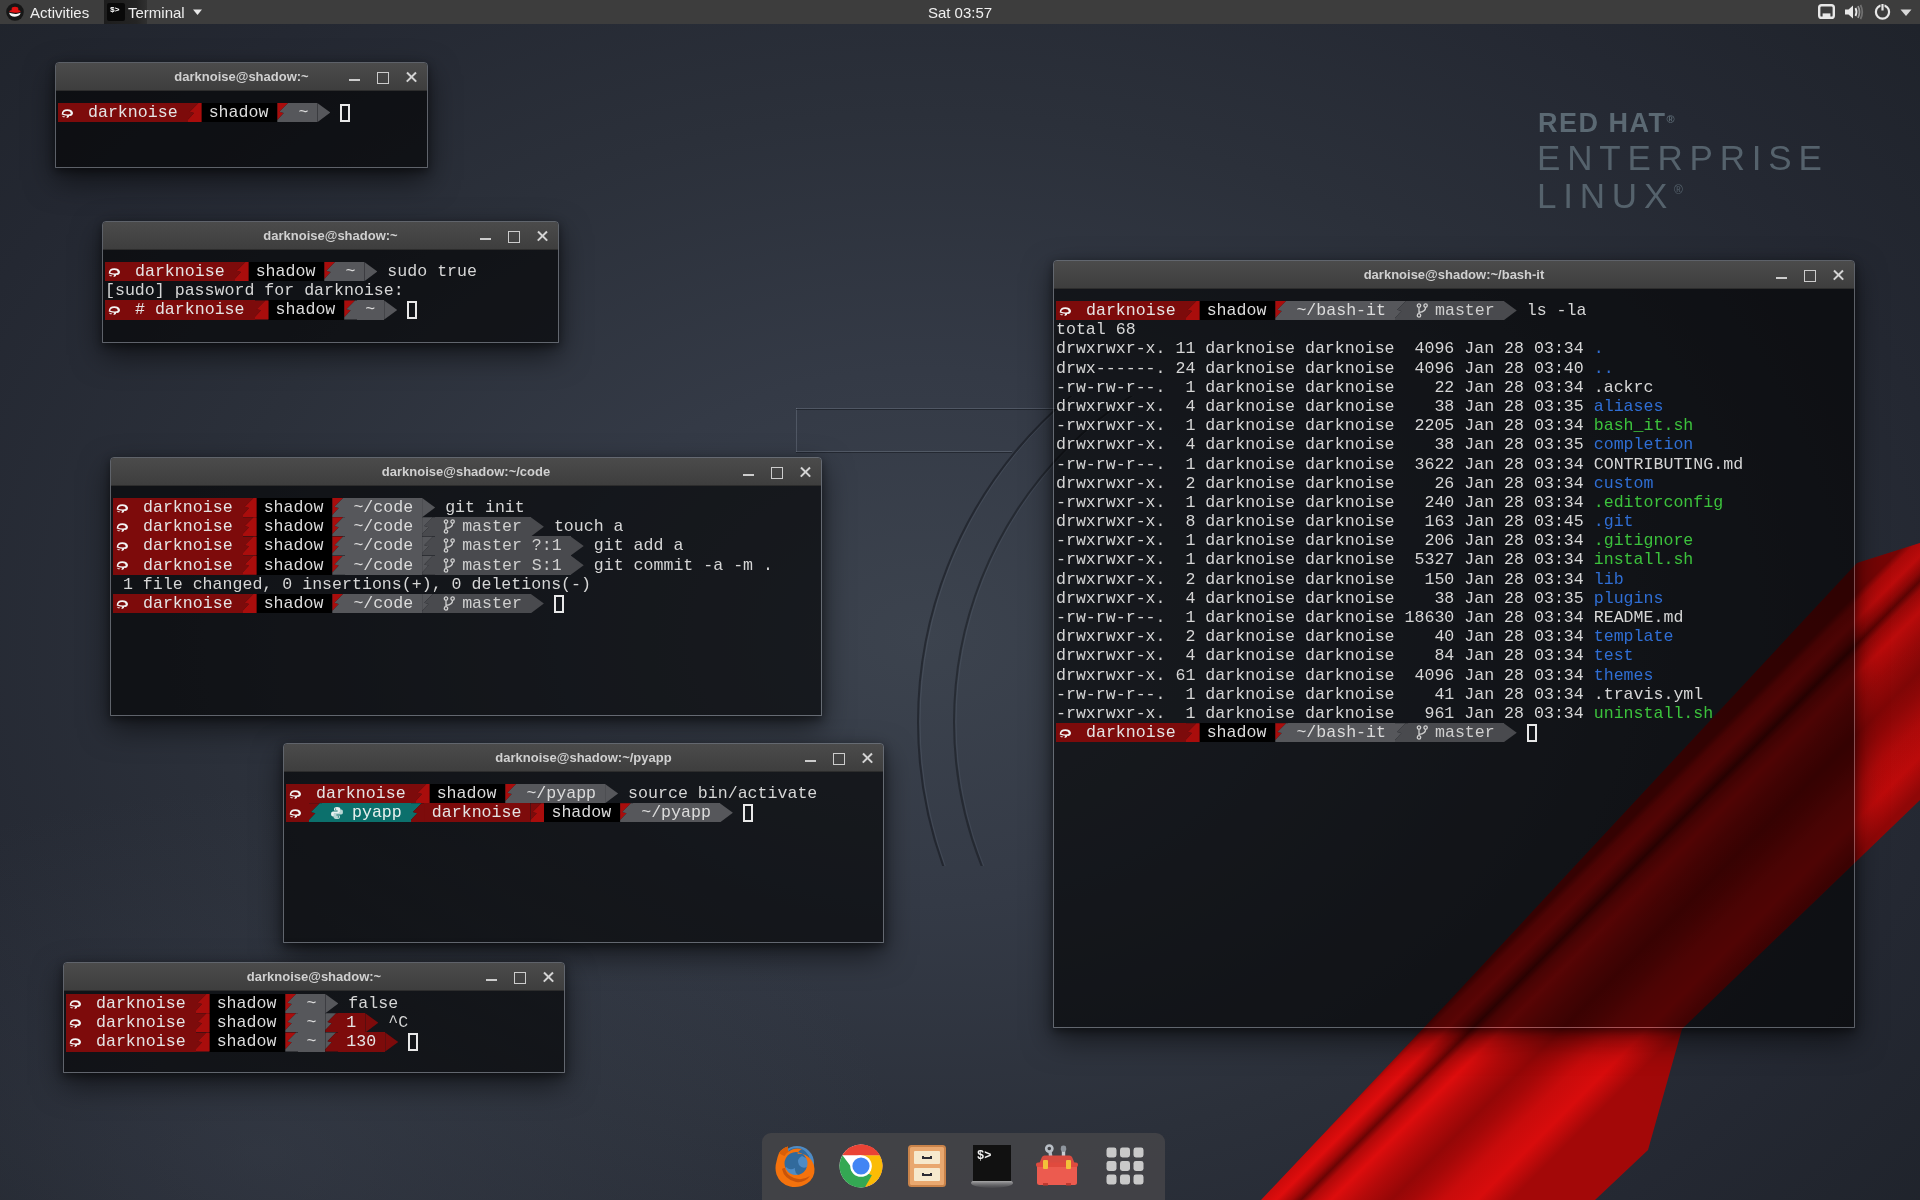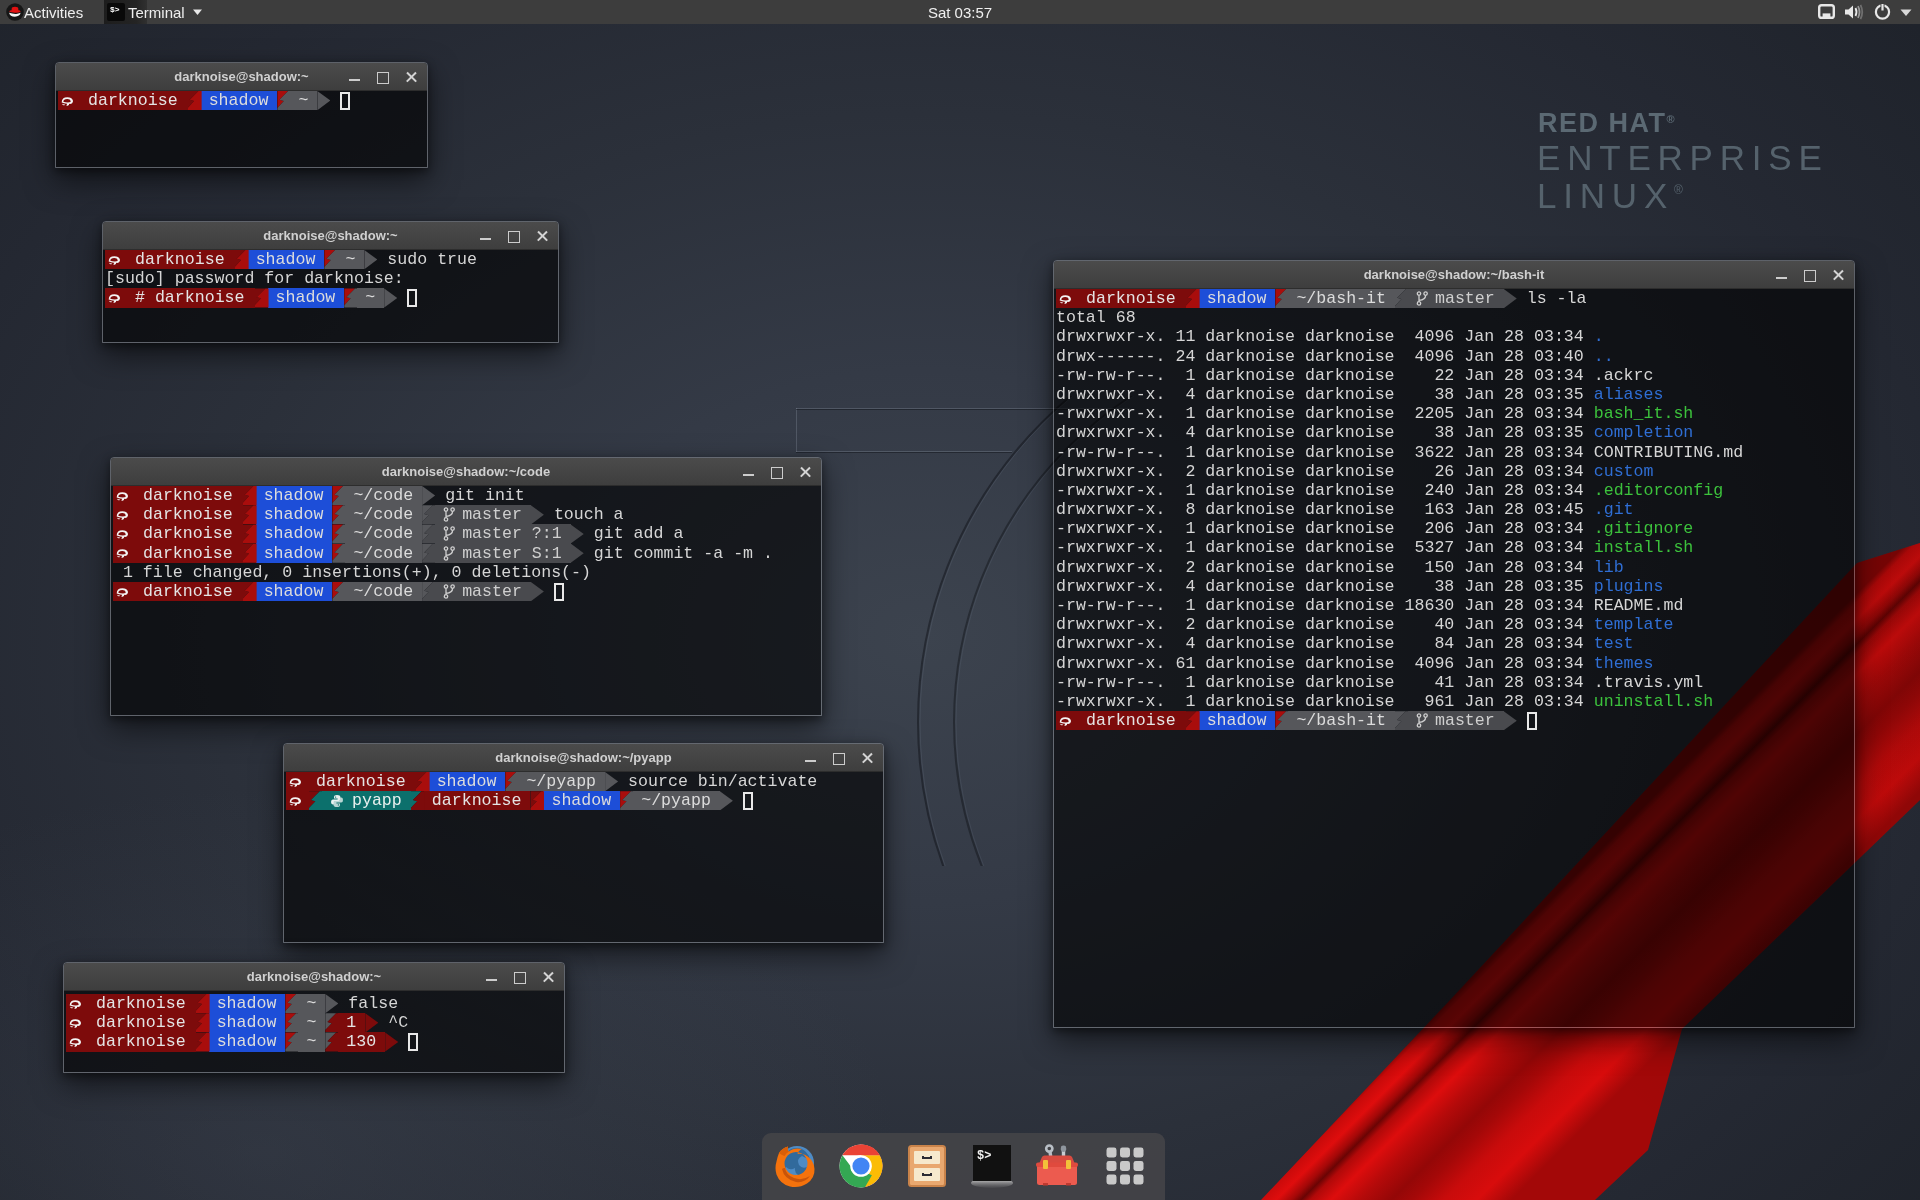--- a/index.html
+++ b/index.html
@@ -23,32 +23,32 @@
 .win{position:absolute;border:1px solid rgba(140,143,150,.55);border-radius:4px 4px 0 0;overflow:hidden;box-shadow:0 12px 30px rgba(0,0,0,.55),0 3px 9px rgba(0,0,0,.45);z-index:10}
 .tb{height:28px;background:linear-gradient(#4b4b4b,#3e3e3e);border-bottom:1px solid #2d2d2d;position:relative;display:flex;align-items:center;justify-content:center}
 .tb .t{font-size:13px;font-weight:bold;color:#d0d0d0}
 .wb{position:absolute;top:0;height:28px;display:flex;align-items:center}
 .bmin,.bmax,.bcls{position:relative;width:20px;height:20px;margin:0}
 .bmin::after{content:"";position:absolute;left:4px;right:5px;bottom:6px;height:2px;background:#cccccc}
 .bmax::after{content:"";position:absolute;left:4px;top:5px;width:10px;height:10px;border:1.6px solid #cccccc}
 .bcls::before,.bcls::after{content:"";position:absolute;left:3.5px;top:9px;width:13px;height:2.3px;background:#d4d4d4}
 .bcls::before{transform:rotate(45deg)}
 .bcls::after{transform:rotate(-45deg)}
-.term{position:absolute;left:0;right:0;top:28px;bottom:0;background:rgba(0,0,0,.60);font-family:"Liberation Mono",monospace;font-size:16.6px;line-height:19.2px;color:#d6d6d6;padding:0 0 0 2px;overflow:hidden}
+.term{position:absolute;left:0;right:0;top:28px;bottom:0;background:rgba(0,0,0,.60);font-family:"Liberation Mono",monospace;font-size:16.6px;line-height:19.2px;color:#d6d6d6;padding:12px 0 0 2px;overflow:hidden}
 .r{height:19.2px;display:flex;align-items:center;white-space:pre}
 .sg{display:flex;align-items:center;height:19.2px;padding:0 9px 0 8px;flex:none;white-space:pre}
 .sg0{padding:0 10px 0 2px}
 .sep{width:14px;height:19.2px;position:relative;flex:none;margin-right:-1px}
 .sep::before{content:"";position:absolute;inset:0;background:var(--l);clip-path:polygon(0 0,77% 0,15% 46%,46% 52%,0 88%)}
 .sep::after{content:"";position:absolute;inset:0;background:var(--r);clip-path:polygon(77% 0,100% 0,100% 100%,0 100%,0 88%,46% 52%,15% 46%)}
 .aend{width:13px;height:19.2px;flex:none;background:var(--l);clip-path:polygon(0 0,100% 50%,0 100%)}
 .cur{width:10px;height:18px;border:2px solid #e8e8e8;margin-left:10px;flex:none}
 .cmd{margin-left:10px}
 .mar{background:#7d0b0b;color:#e4e4e4}
-.red{background:#1d4ed8;color:#dcdcdc}
+.red{background:#000000;color:#dcdcdc}
 .gry{background:#56575b;color:#dcdcdc}
 .git{background:#494a4e;color:#cfcfcf}
 .teal{background:#0c706c;color:#e8f0ee}
 .db{font-style:normal;color:#2f6ed4}
 .dg{font-style:normal;color:#3cc23c}
 .fico{width:15px;height:12px;margin-right:13px;flex:none}
 </style></head>
 <body>
 
 <svg id="deco" width="1920" height="1200" viewBox="0 0 1920 1200">
@@ -100,21 +100,21 @@
 <div class="rhlogo" style="left:1537px;top:138px;font-size:35px;letter-spacing:6.8px;color:#55626c">ENTERPRISE</div>
 <div class="rhlogo" style="left:1537px;top:176px;font-size:35px;letter-spacing:6.8px;color:#55626c">LINUX<span style="font-size:12px;vertical-align:14px;letter-spacing:0">®</span></div>
 
 <div class="topbar">
   <div class="tbL">
     <svg width="18" height="18" viewBox="0 0 17 17" style="margin-left:6px">
       <circle cx="8.5" cy="8.5" r="8.3" fill="#161616"></circle>
       <path d="M3 8.3 Q3.3 6.9 5.3 6.9 L5.4 5.2 Q5.4 3.5 8.5 3.5 Q11.6 3.5 11.6 5.2 L11.7 6.9 Q13.6 7 13.9 8.1 Q11.6 9.7 8.3 9.2 Q5.2 8.7 3 8.3Z" fill="#e11010"></path>
       <path d="M2.9 9.2 Q5.9 10 8.8 10.3 Q11.5 10.5 13.8 9.3 Q13.2 12.9 8.4 12.9 Q3.7 12.9 2.9 9.2Z" fill="#f4f4f4"></path>
     </svg>
-    <div class="acts" style="margin-left:0">Activities</div>
+    <div class="acts" style="margin-left:6px">Activities</div>
   </div>
   <div class="apptile"></div>
   <svg class="abs" style="left:107px;top:3px" width="18" height="18" viewBox="0 0 18 18">
     <rect x="0" y="0" width="18" height="18" rx="2" fill="#090909"></rect>
     <text x="3" y="9" font-family="Liberation Mono,monospace" font-size="8" font-weight="bold" fill="#fff">$&gt;</text>
   </svg>
   <div class="appname">Terminal&nbsp;&nbsp;<svg width="9" height="6" viewBox="0 0 9 6">
         <polygon points="0,0.5 9,0.5 4.5,6" fill="#e8e8e8"></polygon>
       </svg></div>
   <div class="clock">Sat 03:57</div>

